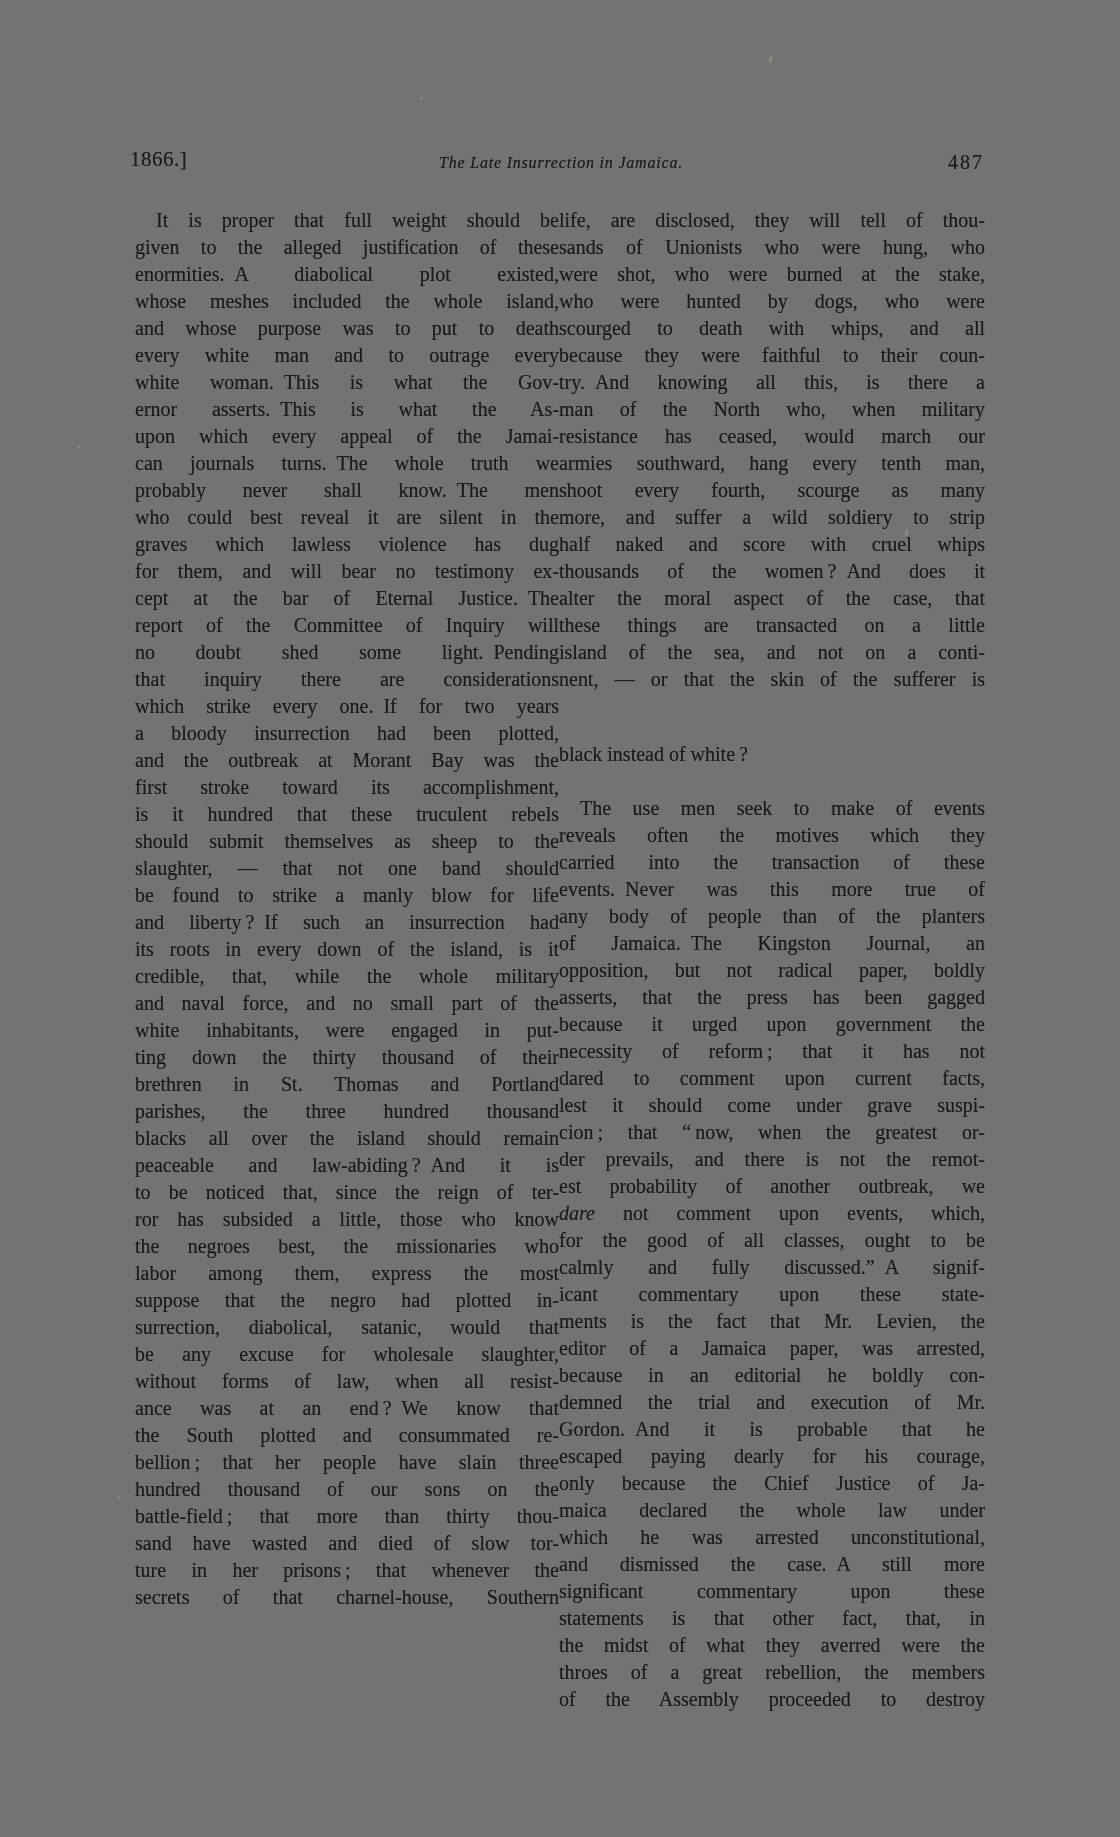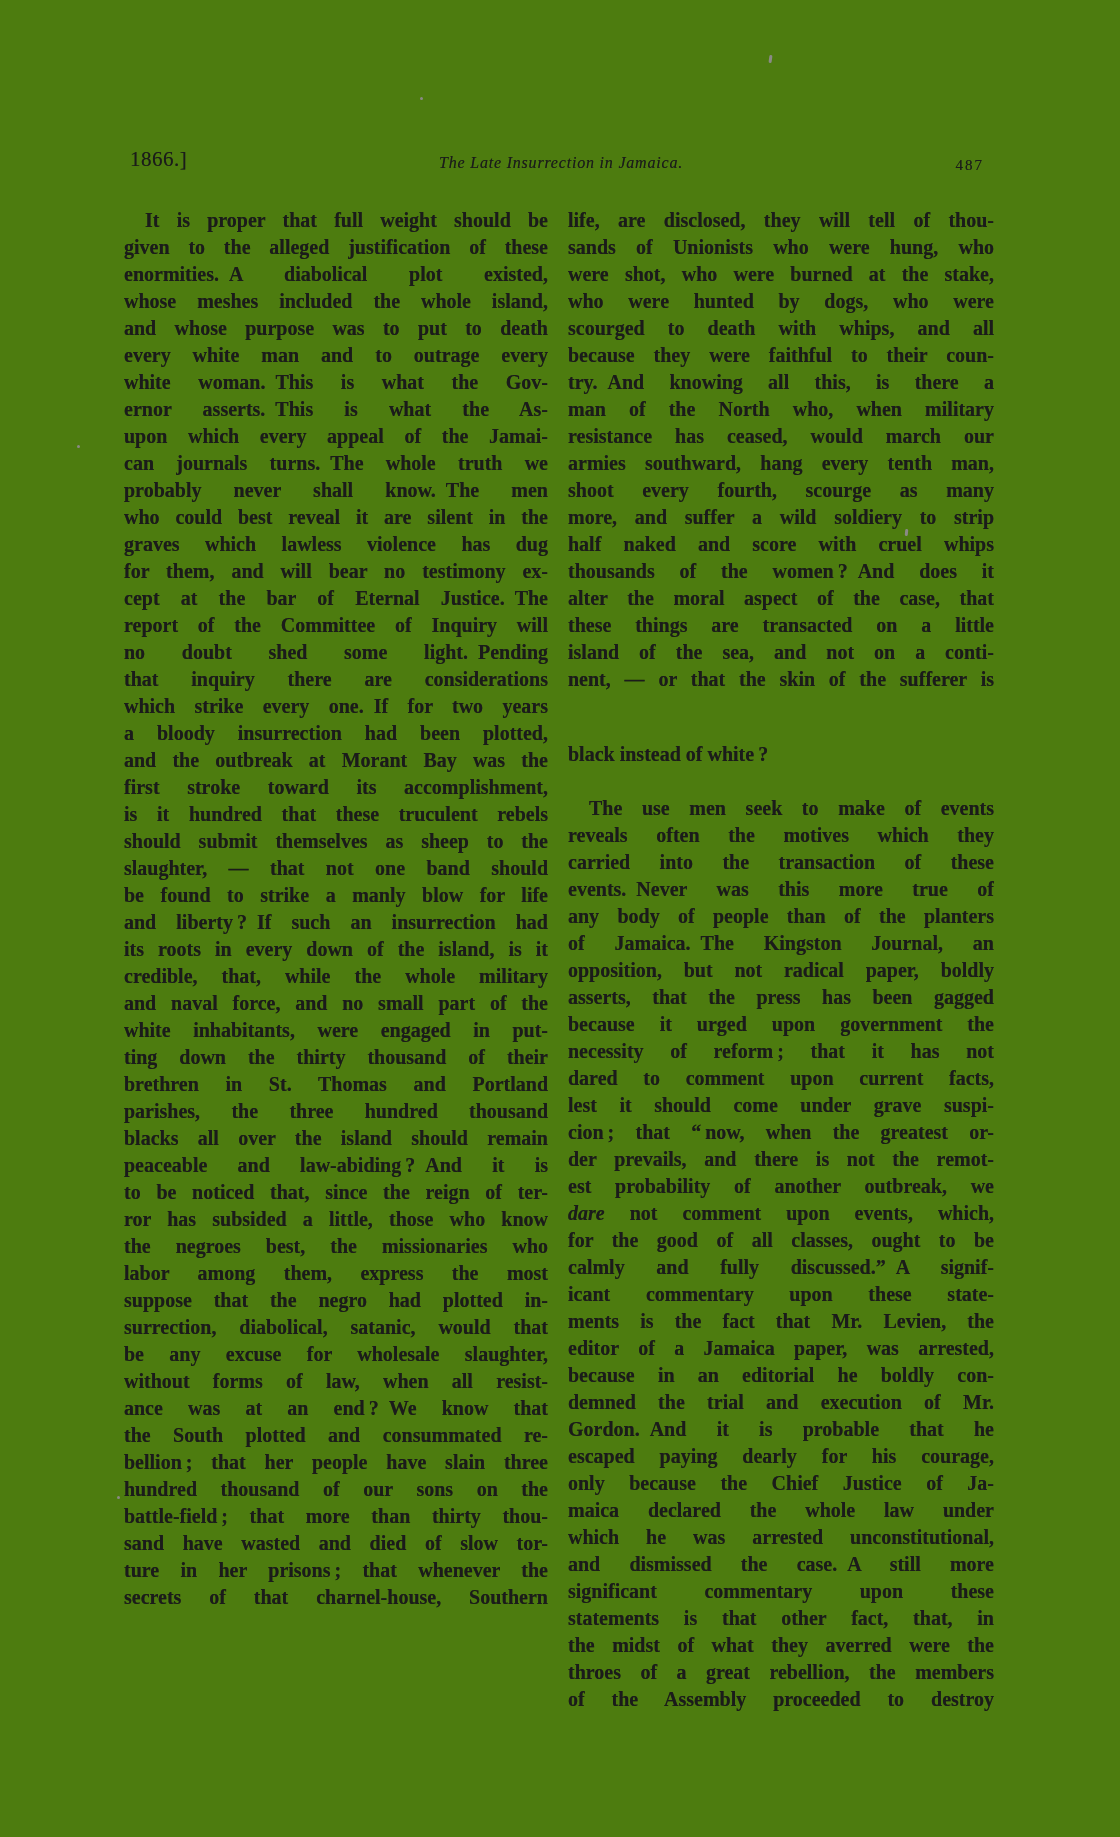--- a/index.html
+++ b/index.html
@@ -4,21 +4,21 @@
 <style>
   html, body {
     margin: 0;
     padding: 0;
     background: #e8e8e6;
   }
   .page {
     position: relative;
     width: 1120px;
     height: 1837px;
-    background: #4d7c0f;
+    background: #737373;
     overflow: hidden;
     font-family: "Liberation Serif", "DejaVu Serif", serif;
     color: #1b1b1b;
     text-shadow: 0 0 0.4px rgba(20,20,20,0.55);
   }
   .page-header {
     position: absolute;
     left: 130px;
     top: 128px;
     width: 862px;
@@ -38,31 +38,29 @@
     transform: translateX(-50%);
     font-style: italic;
     font-size: 16px;
     letter-spacing: 0.8px;
     white-space: nowrap;
   }
   .page-number {
     position: absolute;
     right: 8px;
     bottom: -2px;
-    font-size: 15px;
+    font-size: 20px;
     letter-spacing: 2px;
     text-align: right;
   }
   .text-columns {
     position: absolute;
-    left: 124px;
+    left: 135px;
     top: 207px;
     display: flex;
-    gap: 20px;
-    font-weight: bold;
   }
   .col {
     display: block;
   }
   .col-left  { width: 424px; }
   .col-right { width: 426px; }
   .line {
     height: 27px;
     line-height: 27px;
     font-size: 20px;

